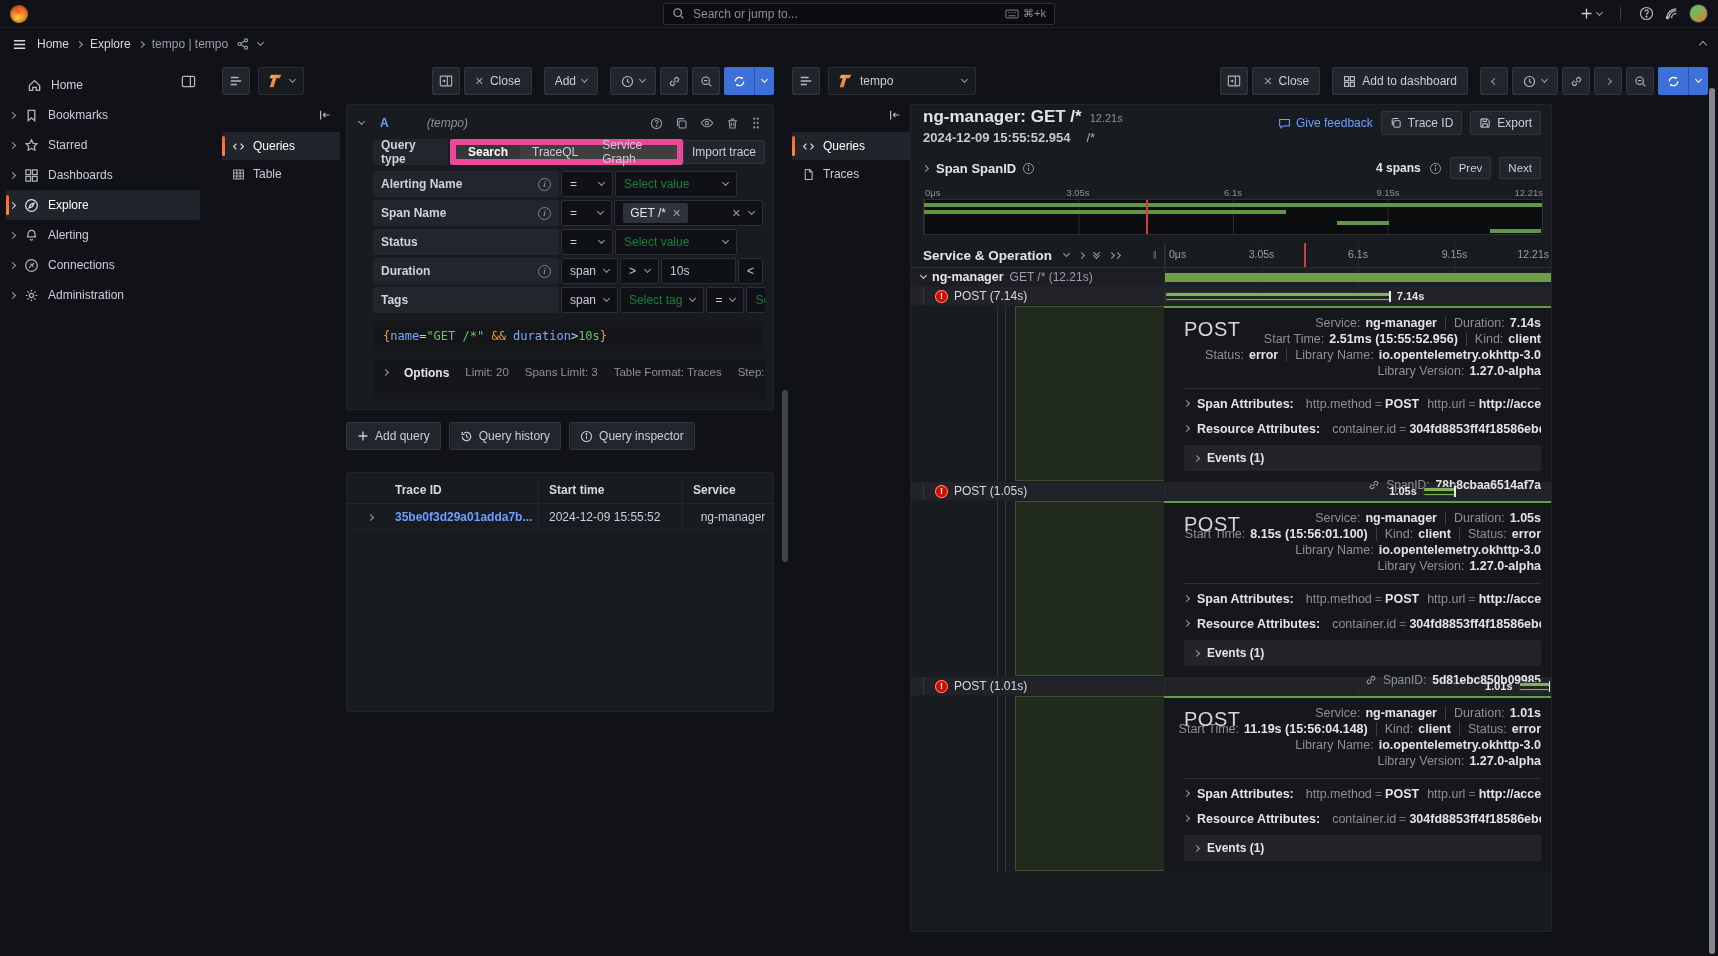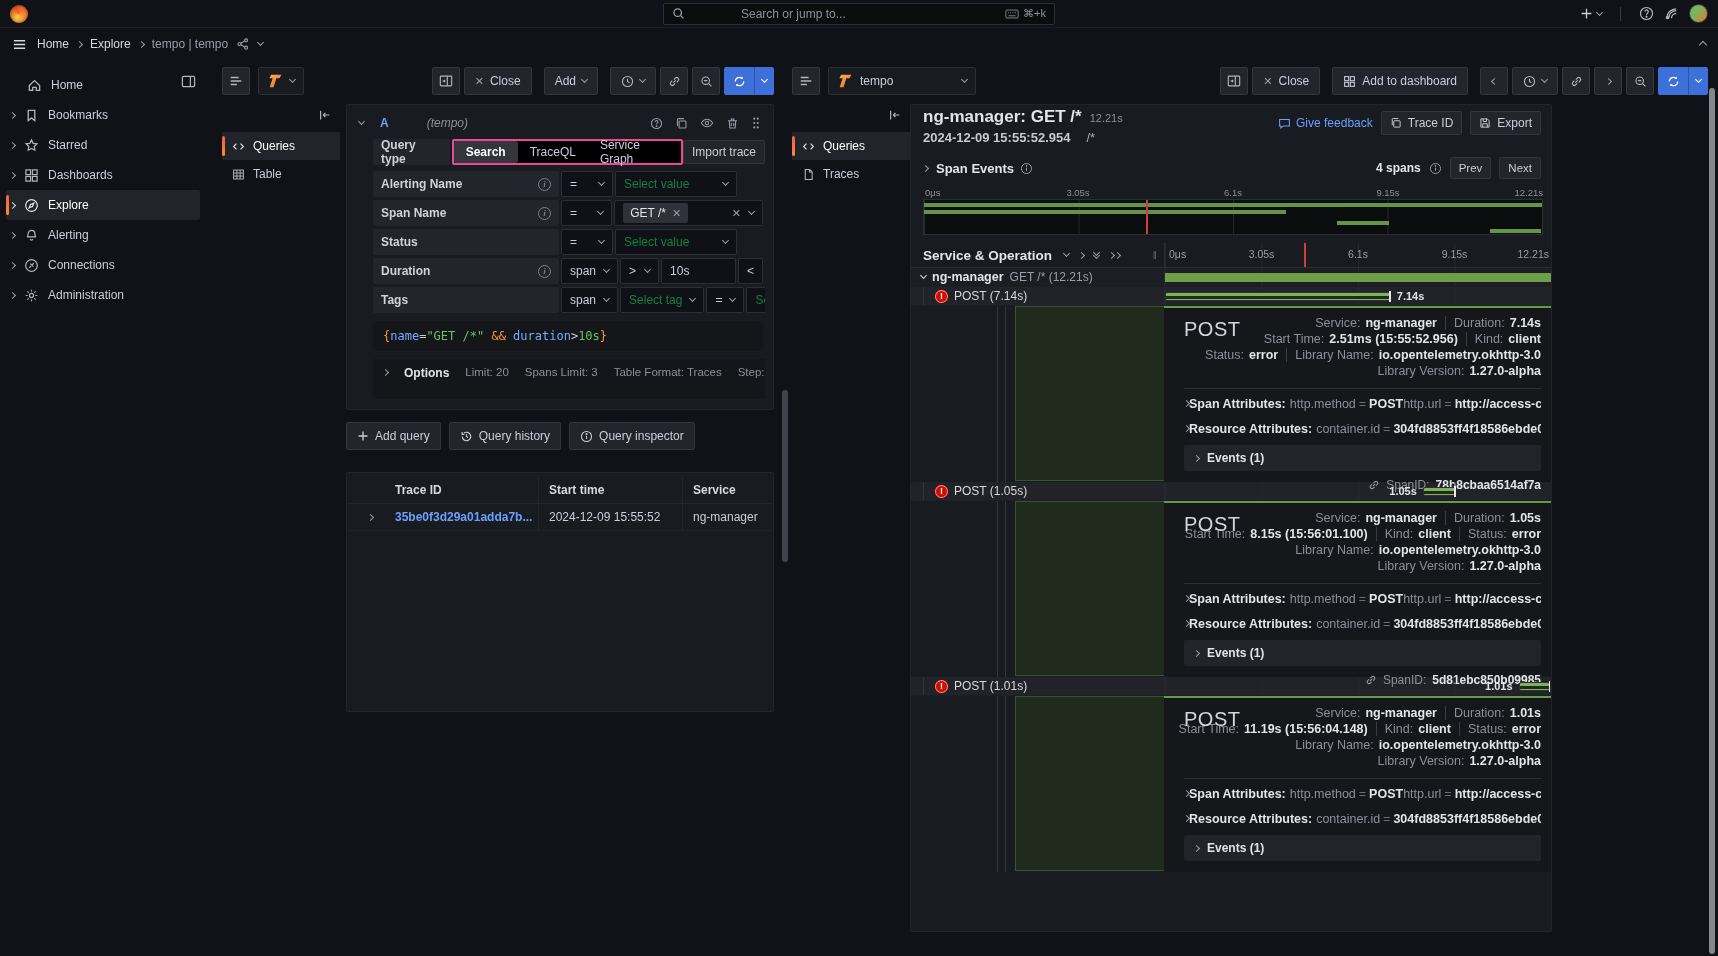--- a/index.html
+++ b/index.html
@@ -19,21 +19,21 @@
   .btn.sm { height:24px; padding:0 8px; }
   .btn.xs { height:22px; padding:0 8px; font-size:11.5px; }
   .btn.icon-only { width:28px; padding:0; justify-content:center; }
   .pipe { display:inline-block; width:1px; height:14px; background:#3a3d45; margin:0 8px; vertical-align:middle; }
   .ico { color:#9a9daa; }
 
   
   .topbar { height:28px; display:flex; align-items:center; padding:0 10px; position:relative; border-bottom:1px solid #1c1e24; }
   .g-logo { width:18px; height:18px; border-radius:50%; background:conic-gradient(from 210deg,#ffcb3d,#f05a28,#ff8833,#ffcb3d); box-shadow:inset 0 0 4px rgba(0,0,0,.55); }
   .searchbox { position:absolute; left:50%; transform:translateX(-50%); width:392px; height:22px; background:#0b0c0e; border:1px solid #2c2f36; border-radius:2px; display:flex; align-items:center; padding:0 8px; gap:6px; }
-  .searchbox input { flex:1; background:transparent; border:0; outline:0; color:#ccccdc; font-size:12px; font-family:inherit;margin-left:48px; }
+  .searchbox input { flex:1; background:transparent; border:0; outline:0; color:#ccccdc; font-size:12px; font-family:inherit; }
   .searchbox input::placeholder { color:#8d8f99; }
   .kbd-hint { color:#8d8f99; font-size:11px; display:flex; align-items:center; gap:4px; }
   .topbar-right { margin-left:auto; display:flex; align-items:center; gap:10px; }
   .avatar { width:19px; height:19px; border-radius:50%; background:linear-gradient(135deg,#7ab55c 40%,#e8762c); border:1px solid #3a3d45; }
 
   
   .crumbbar { height:32px; display:flex; align-items:center; padding:0 12px; gap:10px; }
   .crumbs { display:flex; align-items:center; gap:8px; }
   .crumb { color:#d8d9da; font-weight:500; }
   .crumb.dim { color:#9a9daa; font-weight:400; }
@@ -71,21 +71,21 @@
 
   
   .qcard { background:#181b1f; border:1px solid #22242a; border-radius:2px; padding:6px 8px 10px; }
   .qheader { display:flex; align-items:center; gap:10px; height:24px; padding:0 4px; }
   .qref { color:#6e9fff; font-weight:700; margin-left:6px; }
   .qds { color:#8d8f99; font-style:italic; margin-left:28px; }
   .qicons { margin-left:auto; display:flex; align-items:center; gap:12px; color:#9a9daa; }
   .qbody { padding:4px 0 0 18px; overflow:hidden; }
   .typerow { display:flex; align-items:center; margin-bottom:6px; }
   .lbl-box { background:#22252b; border-radius:2px; height:26px; display:flex; align-items:center; padding:0 8px; font-weight:600; color:#d0d2da; margin-right:2px; }
-  .radio-group { display:flex; border:2px solid #ec4899; border-radius:2px; height:26px; background:#000000; }
+  .radio-group { display:flex; border:6px solid #ec4899; border-radius:2px; height:26px; background:#404040; }
   .radio { padding:0 12px; display:flex; align-items:center; color:#ccccdc; border-radius:2px; }
   .radio.active { background:#34363c; color:#fff; font-weight:600; }
   .import-btn { margin-left:auto; }
   .frow { display:flex; align-items:center; margin-bottom:3px; height:26px; white-space:nowrap; }
   .frow .lbl { background:#22252b; border-radius:2px; height:26px; flex:none; width:186px; display:flex; align-items:center; padding:0 8px; font-weight:600; color:#d0d2da; margin-right:2px; }
   .info-i { margin-left:auto; width:13px; height:13px; border:1px solid #7e818c; border-radius:50%; color:#7e818c; font-size:9px; display:flex; align-items:center; justify-content:center; font-style:italic; font-family:"Liberation Serif",serif; }
   .sel { height:26px; background:#0f1116; border:1px solid #2c2f36; border-radius:2px; display:flex; align-items:center; gap:8px; padding:0 8px; margin-right:2px; color:#ccccdc; }
   .sel .ph { color:#15803d; }
   .chip { background:#2f323a; border-radius:2px; height:20px; display:flex; align-items:center; gap:6px; padding:0 7px; color:#e3e4e8; }
   .x-glyph { color:#9a9daa; font-size:11px; line-height:1; }
@@ -100,21 +100,21 @@
   .tpanel { margin-top:22px; background:#181b1f; border:1px solid #22242a; border-radius:2px; height:240px; }
   .tpanel-title { height:28px; display:flex; align-items:center; padding:0 10px; font-weight:600; color:#d8d9da; }
   .ttable { margin-top:4px; }
   .thead, .trow { display:flex; height:27px; align-items:center; }
   .thead { font-weight:700; color:#d8d9da; }
   .tcell-exp { width:46px; flex:none; display:flex; justify-content:center; }
   .tcell-id { width:146px; flex:none; padding-left:2px; border-right:1px solid #24262c; align-self:stretch; display:flex; align-items:center; }
   .tcell-time { width:144px; flex:none; padding-left:10px; border-right:1px solid #24262c; align-self:stretch; display:flex; align-items:center; }
   .tcell-svc { flex:1; padding-left:10px; }
   .thead { border-bottom:1px solid #24262c; }
-  .trow { border-bottom:1px solid #1f2127; }
+  .trow { border-bottom:1px solid #1f2127;text-align:center; }
   .trace-link { color:#6e9fff; font-weight:600; }
 
   
   .trace-panel { width:642px; background:#181b1f; border:1px solid #22242a; border-radius:2px; overflow:hidden; height:828px; }
   .trace-panel-title { height:26px; display:flex; align-items:center; padding:0 10px; color:#ccccdc; }
   .trace-head { position:relative; padding:2px 12px 8px; }
   .trace-title { font-size:17px; font-weight:700; color:#e3e4e8; display:flex; align-items:baseline; gap:8px; }
   .trace-dur { font-size:11px; font-weight:400; color:#8d8f99; }
   .trace-sub { margin-top:3px; font-size:13px; color:#c7c9cf; font-weight:600; display:flex; gap:16px; }
   .trace-sub .op { font-weight:400; color:#aab; }
@@ -161,21 +161,21 @@
 
   .detail-row { display:flex; align-items:stretch; }
   .dr-left { width:253px; flex:none; position:relative; background:#181b1f; }
   .dr-green { position:absolute; left:104px; right:0; top:0; bottom:1px; background:#202b1d; border:1px solid #3a5232; border-right:0; }
   .dr-main { flex:1; background:#15171b; border-top:2px solid #629c46; padding:6px 10px 8px 20px; position:relative; min-width:0; }
   .d-title { position:absolute; left:20px; top:10px; font-size:20px; color:#d4d6dc; letter-spacing:.5px; }
   .meta { display:flex; flex-direction:column; align-items:flex-end; gap:2px; padding-top:2px; }
   .meta-line { display:flex; align-items:center; white-space:nowrap; font-size:12.5px; }
   .mk { color:#8d8f99; margin-right:5px; } .mv { color:#e3e4e8; font-weight:700; }
   .d-divider { height:1px; background:#2c2e33; margin:10px 0 2px; }
-  .attr-line { display:flex; align-items:center; height:25px; white-space:nowrap; overflow:hidden; font-size:12.5px; }
+  .attr-line { display:flex; align-items:center; gap:8px; height:25px; white-space:nowrap; overflow:hidden; font-size:12.5px; }
   .attr-line .albl { font-weight:700; color:#e3e4e8; margin-right:4px; }
   .ak { color:#8d8f99; } .aeq { color:#6a6d78; margin:0 3px; } .av { color:#e3e4e8; font-weight:700; }
   .events-row { margin-top:4px; background:#22242a; border-radius:2px; height:26px; display:flex; align-items:center; gap:8px; padding:0 10px; font-weight:600; color:#e3e4e8; }
   .spanid-row { display:flex; justify-content:flex-end; align-items:center; gap:6px; height:24px; margin-top:2px; color:#8d8f99; }
   .spanid-row b { color:#e3e4e8; font-weight:700; }
 
   
   .sb-left { position:absolute; right:-14px; top:330px; width:6px; height:172px; border-radius:3px; background:#41444c; }
   .sb-page { position:absolute; right:3px; top:88px; width:6px; bottom:2px; border-radius:3px; background:#84868d; }
 </style>
@@ -717,21 +717,21 @@
                     <path d="M2.5 2.5h8.5l2.5 2.5v8.5H2.5z"></path>
                     <path d="M5 13.5V9h6v4.5M5.5 2.5V6h4.5V2.5"></path>
                   </svg>
                 <span>Export</span>
               </button>
             </div>
           </div>
 
           <div class="filters-row">
             <i class="chev right sm"></i>
-            <span class="title">Span Events</span>
+            <span class="title">Span SpanID</span>
             <svg class="ico" width="13" height="13" viewBox="0 0 16 16" fill="none" stroke="#9a9daa" stroke-width="1.2">
                 <circle cx="8" cy="8" r="6.2"></circle>
                 <path d="M8 7v4"></path>
                 <circle cx="8" cy="4.8" r=".6" fill="#9a9daa"></circle>
               </svg>
             <div class="filters-right">
               <span class="spancount">4 spans</span>
               <svg class="ico" width="13" height="13" viewBox="0 0 16 16" fill="none" stroke="#9a9daa" stroke-width="1.2">
                   <circle cx="8" cy="8" r="6.2"></circle>
                   <path d="M8 7v4"></path>

